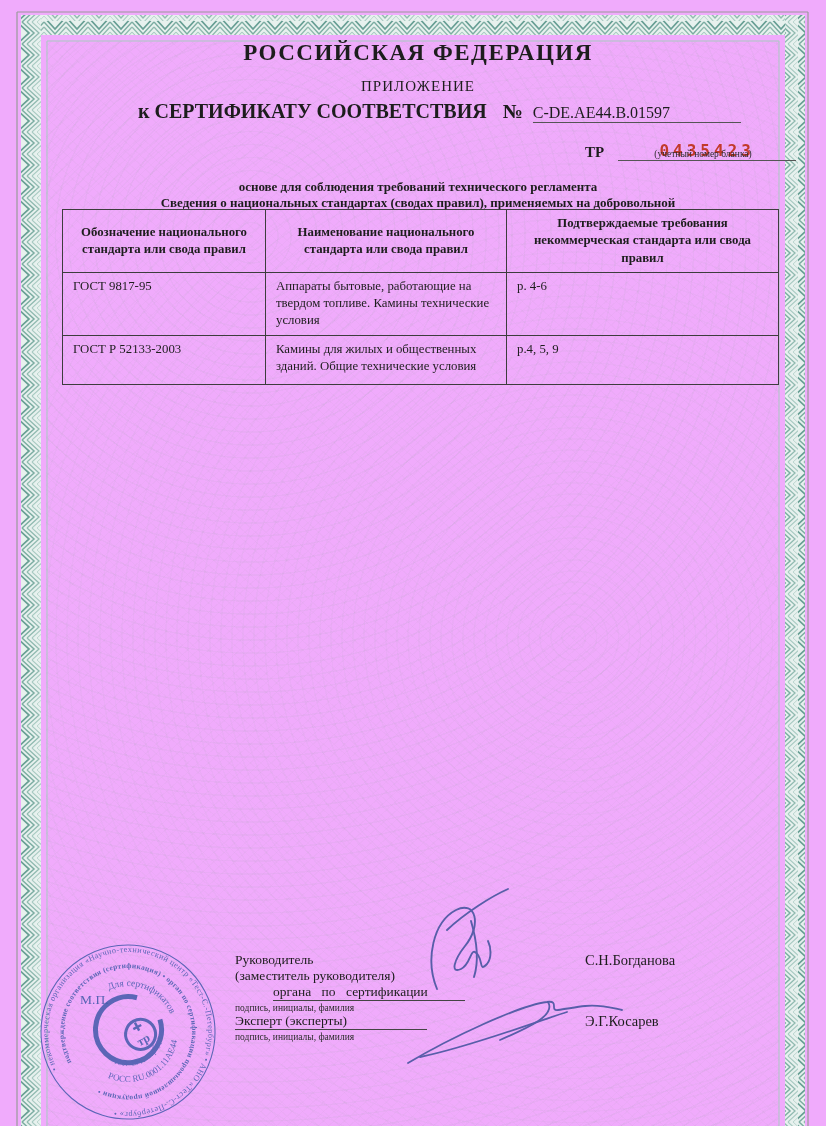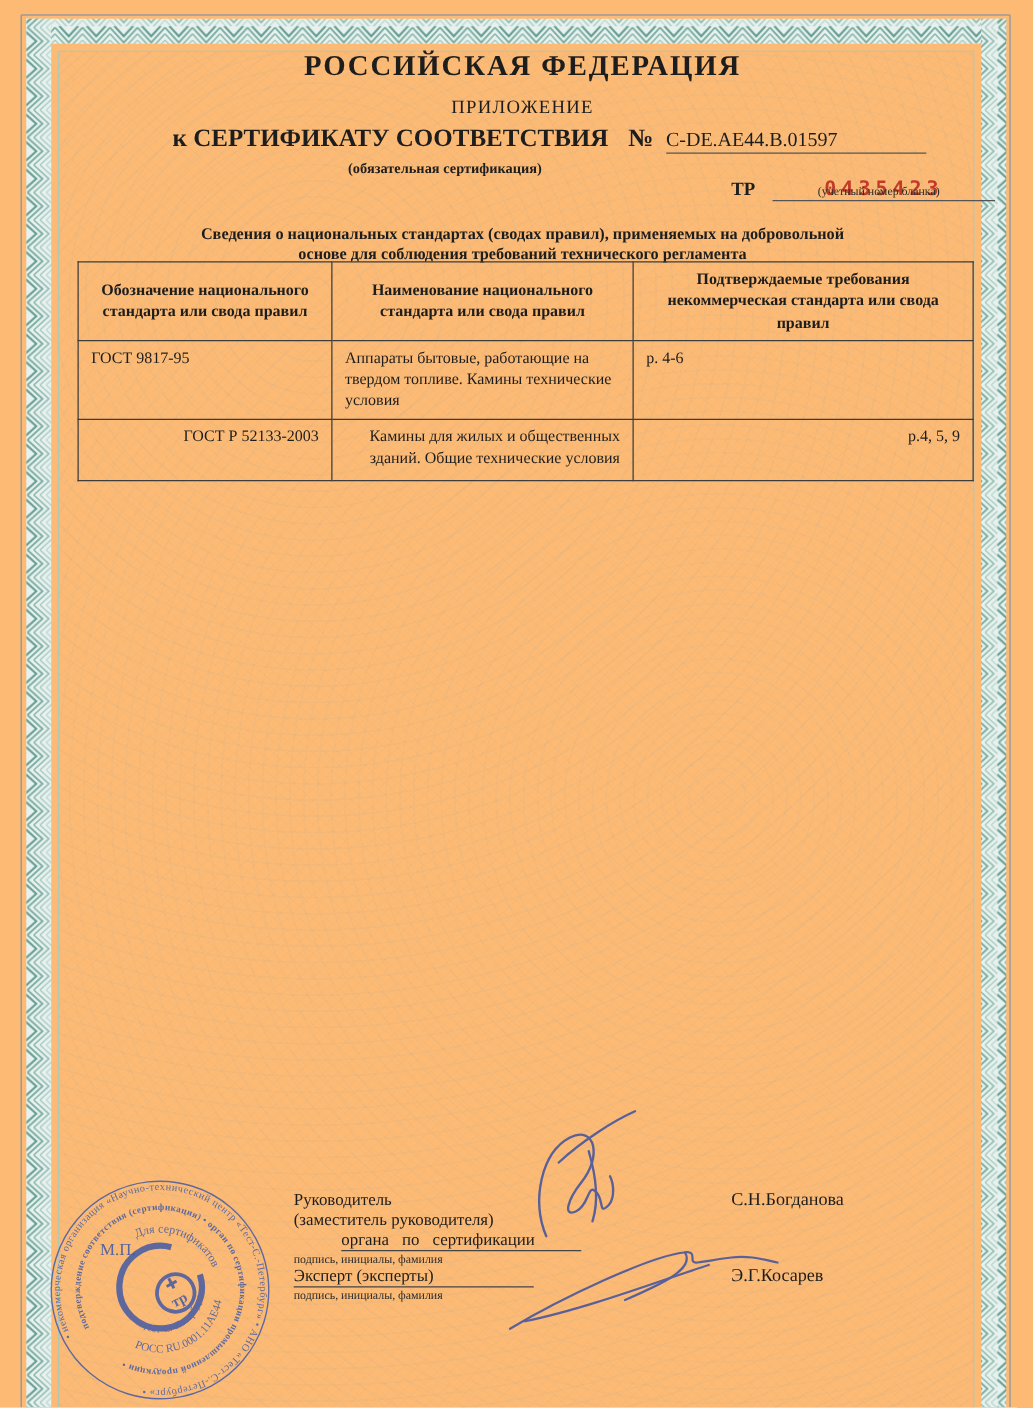--- a/index.html
+++ b/index.html
@@ -3,21 +3,21 @@
 <meta charset="utf-8">
 <style>
   html,body{margin:0;padding:0;}
   body{
     width:826px;height:1126px;overflow:hidden;
     background:#fafaf7;
     font-family:"Liberation Serif","DejaVu Serif",serif;
     color:#1d1d1d;
     position:relative;
   }
-  .page{position:absolute;inset:0;background:#fdba74;}
+  .page{position:absolute;inset:0;background:#f0abfc;}
   
   .texture{
     position:absolute;left:46px;top:41px;width:733px;height:1085px;
     background-image:
       repeating-radial-gradient(circle at 28% 18%, rgba(140,162,156,0.07) 0 1.5px, transparent 1.5px 13px),
       repeating-radial-gradient(circle at 72% 55%, rgba(140,162,156,0.055) 0 1.5px, transparent 1.5px 11px),
       repeating-linear-gradient(42deg, rgba(150,155,152,0.05) 0 1px, transparent 1px 7px),
       repeating-linear-gradient(-42deg, rgba(150,155,152,0.05) 0 1px, transparent 1px 7px);
   }
   .border-svg,.sig-svg{position:absolute;inset:0;pointer-events:none;}
@@ -45,21 +45,21 @@
     font-size:9.5px;color:#2a2a2a;}
   .intro{position:absolute;left:60px;top:179px;width:716px;text-align:center;
     font-size:13px;font-weight:bold;line-height:1.25;}
 
   table.std{position:absolute;left:62px;top:209px;width:716px;
     border-collapse:collapse;table-layout:fixed;font-size:12.8px;}
   table.std th,table.std td{border:1.4px solid #3d3d3d;padding:5px 10px;line-height:1.35;}
   table.std th{font-weight:bold;text-align:center;vertical-align:middle;height:44px;}
   table.std td{text-align:left;vertical-align:top;}
   .col1{width:203px;} .col2{width:241px;} .col3{width:272px;}
-  tr.r1 td{height:48px;margin-left:40px;} tr.r2 td{height:38px;text-align:right;}
+  tr.r1 td{height:48px;margin-left:40px;} tr.r2 td{height:38px;}
 
   .sig-head{position:absolute;left:235px;top:952px;width:192px;font-size:13.5px;line-height:1.18;}
   .sig-head .role3{word-spacing:7px;margin-left:38px;}
   .sig-rule{border-bottom:1px solid #444;width:192px;}
   .sig-caption{font-size:9.5px;color:#2b2b2b;margin-top:2px;}
   .sig-expert{position:absolute;left:235px;top:1013px;width:192px;font-size:13.5px;line-height:1.2;}
   .name-head{position:absolute;left:585px;top:952px;font-size:14.5px;}
   .name-expert{position:absolute;left:585px;top:1013px;font-size:14.5px;}
 
   .stamp{position:absolute;left:36px;top:940px;width:184px;height:184px;}
@@ -101,31 +101,30 @@
   </svg>
 
   <div class="content">
 
     <div class="country">РОССИЙСКАЯ ФЕДЕРАЦИЯ</div>
     <div class="attachment">ПРИЛОЖЕНИЕ</div>
 
     <div class="cert-line">
       <span>к СЕРТИФИКАТУ СООТВЕТСТВИЯ</span><span class="cert-no-sign">№</span><span class="cert-number">C-DE.AE44.B.01597</span>
     </div>
-    <div class="mandatory">(обязательная сертификация)</div>
 
     <div class="tr-row">
       <span class="tr-label">ТР</span>
       <span class="blank-number">0435423</span>
     </div>
     <div class="blank-caption">(учетный номер бланка)</div>
 
     <div class="intro">
+      <div>основе для соблюдения требований технического регламента</div>
       <div>Сведения о национальных стандартах (сводах правил), применяемых на добровольной</div>
-      <div>основе для соблюдения требований технического регламента</div>
     </div>
 
     <table class="std">
       <colgroup>
           <col class="col1">
           <col class="col2">
           <col class="col3">
         </colgroup>
       <tbody>
           <tr>

